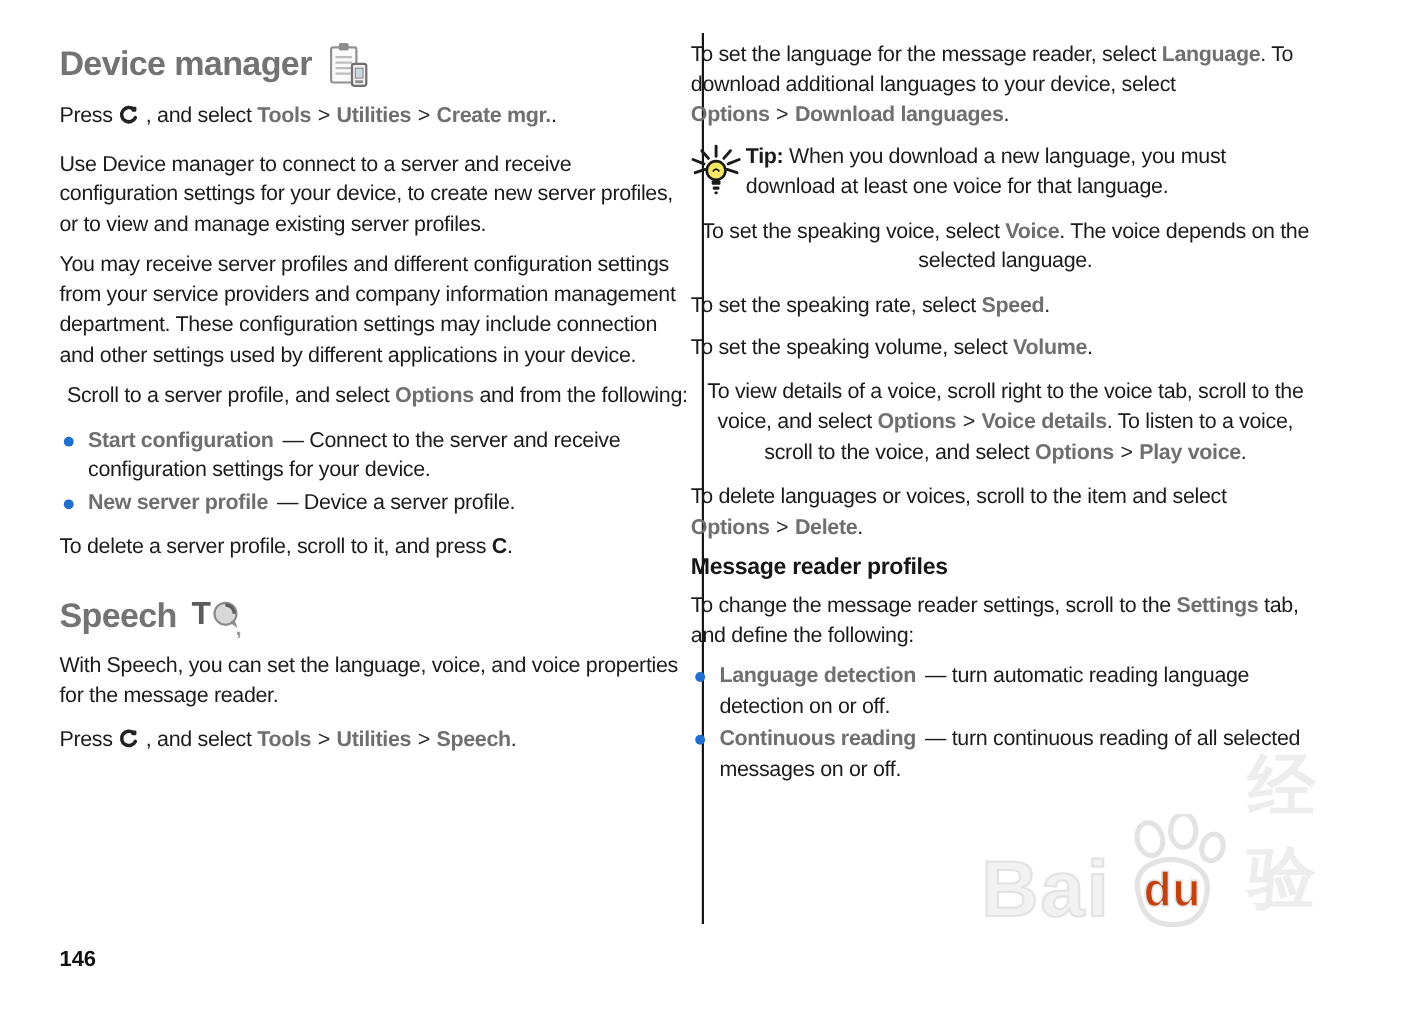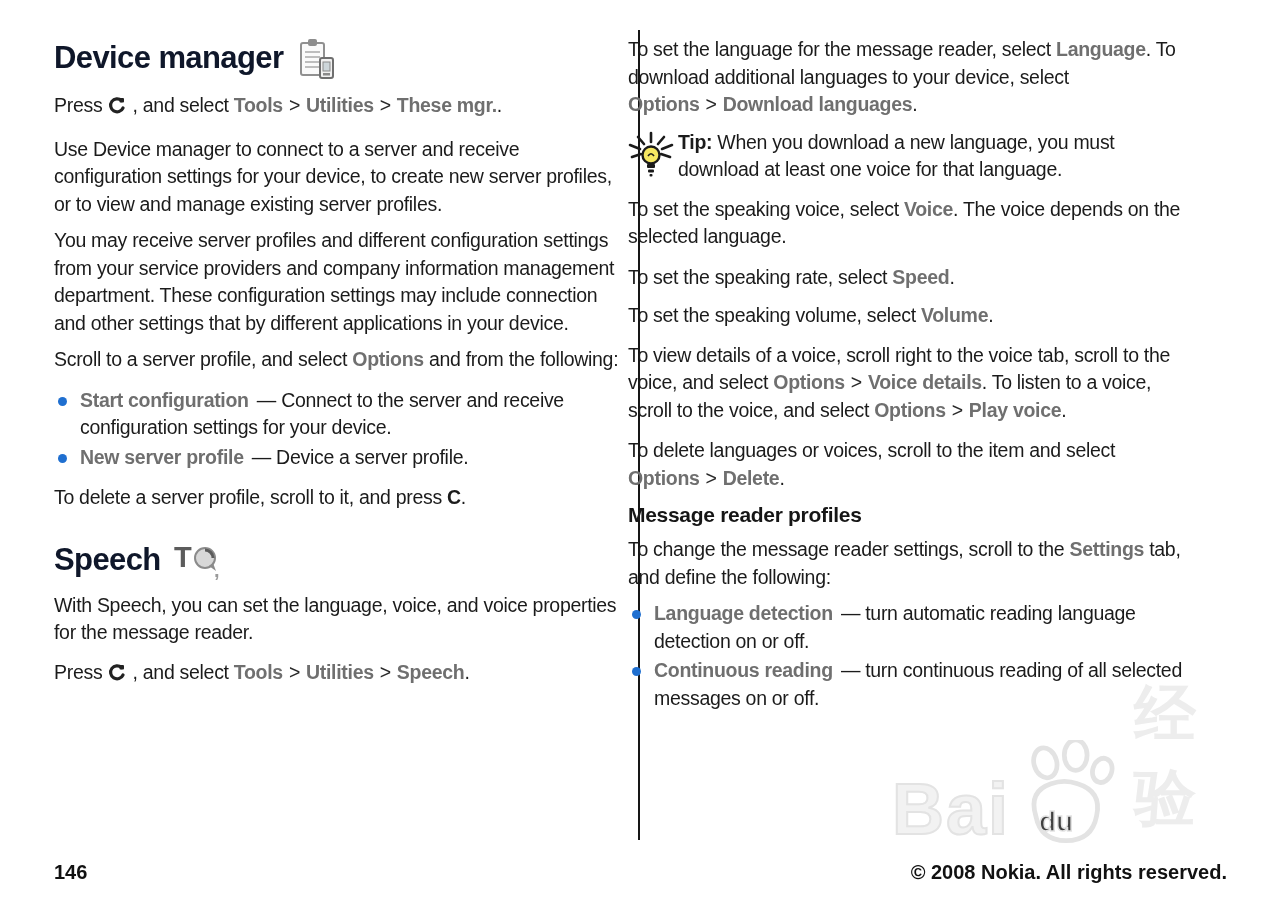--- a/index.html
+++ b/index.html
@@ -10,28 +10,28 @@
   }
   .col { position:absolute; top:36px; }
   .col-left  { left:54px;  width:578px; }
   .col-right { left:628px; width:572px; }
   .divider { position:absolute; left:638px; top:30px; width:2px; height:810px; background:#161616; }
 
   .body { font-size:19.5px; line-height:27.5px; margin:0 0 11px; letter-spacing:-0.3px; color:#1b1b1b; }
   .mb9  { margin-bottom:9px; }
   .mb10 { margin-bottom:10px; }
   .mb12 { margin-bottom:12px; }
-  .mb13 { margin-bottom:13px; }
+  .mb13 { margin-bottom:13px;text-align:center; }
 
   .ui   { color:#6f6f6f; font-weight:bold; }
   .sep  { padding:0 6px; color:#2a2a2a; }
   .bold { font-weight:bold; }
 
   h1.doc-h1 {
-    font-size:31px; font-weight:bold; letter-spacing:-0.6px; color:#0f172a;
+    font-size:31px; font-weight:bold; letter-spacing:-0.6px; color:#737373;
     margin:0 0 12px; display:flex; align-items:center; gap:13px; line-height:40px;
   }
   h1.mt { margin-top:28px; }
   h2.doc-h2 { font-size:21px; font-weight:bold; letter-spacing:-0.3px; color:#161616; margin:0 0 9px; line-height:24px; }
 
   .bullets { list-style:none; margin:0 0 13px; padding:0; }
   .bullets li { display:flex; margin:0 0 2px; }
   .dot { width:9px; height:9px; border-radius:50%; background:#1f6fd0; margin:10px 13px 0 4px; flex:none; }
   .li-text { flex:1; }
   .li-text .ui { padding-right:3px; }
@@ -45,22 +45,22 @@
 
   .watermark { position:absolute; left:892px; top:740px; width:345px; font-weight:bold; z-index:1; }
   .wm-row { position:relative; height:112px; }
   .wm-bai {
     position:absolute; left:0; bottom:8px; font-size:72px; line-height:70px;
     color:#f2f2f2; -webkit-text-stroke:2px #e3e3e3; letter-spacing:2px;
   }
   .wm-paw { position:absolute; left:122px; top:0; }
   .wm-paw svg { display:block; }
   .wm-du {
-    position:absolute; left:147px; bottom:14px; font-size:28px;
-    color:#404040; -webkit-text-stroke:1.5px #e3e3e3;
+    position:absolute; left:147px; bottom:14px; font-size:44px;
+    color:#c2410c;font-family:Liberation Mono, monospace; -webkit-text-stroke:1.5px #e3e3e3;
   }
   .wm-zh {
     position:absolute; left:242px; bottom:12px; font-size:62px;
     color:#ededed; letter-spacing:4px;
   }
   .wm-url {
     margin-top:-8px; font-size:39px; letter-spacing:1px;
     color:#f2f2f2; -webkit-text-stroke:1.5px #e5e5e5;
   }
 
@@ -88,29 +88,29 @@
           <rect x="27" y="26" width="7" height="9" fill="#cdd6da" stroke="#8a8a8a" stroke-width="1"></rect>
           <rect x="27" y="37" width="7" height="2.5" fill="#8a8a8a"></rect>
         </svg>
       </span>
     </h1>
 
     <p class="body mb12">
       <span>Press </span><span class="icon-inline"><svg width="18" height="20" viewBox="0 0 18 20">
             <path d="M13.5 4.5 A6.5 6.5 0 1 0 15 12" fill="none" stroke="#222" stroke-width="3.2" stroke-linecap="round"></path>
             <rect x="11.5" y="2" width="4.5" height="4.5" rx="1" fill="#222"></rect>
-          </svg></span><span> , and select </span><span class="ui">Tools</span><span class="sep">&gt;</span><span class="ui">Utilities</span><span class="sep">&gt;</span><span class="ui">These mgr.</span><span>.</span>
+          </svg></span><span> , and select </span><span class="ui">Tools</span><span class="sep">&gt;</span><span class="ui">Utilities</span><span class="sep">&gt;</span><span class="ui">Create mgr.</span><span>.</span>
     </p>
 
     <p class="body mb9">
       <span>Use Device manager to connect to a server and receive configuration settings for your device, to create new server profiles, or to view and manage existing server profiles.</span>
     </p>
 
     <p class="body mb9">
-      <span>You may receive server profiles and different configuration settings from your service providers and company information management department. These configuration settings may include connection and other settings that by different applications in your device.</span>
+      <span>You may receive server profiles and different configuration settings from your service providers and company information management department. These configuration settings may include connection and other settings used by different applications in your device.</span>
     </p>
 
     <p class="body mb13">
       <span>Scroll to a server profile, and select </span><span class="ui">Options</span><span> and from the following:</span>
     </p>
 
     <ul class="bullets body">
       <li>
         <span class="dot"></span>
         <span class="li-text"><span class="ui">Start configuration</span><span> — Connect to the server and receive configuration settings for your device.</span></span>
@@ -234,15 +234,14 @@
             <path d="M20 80 q-8 -26 16 -34 q14 -5 28 0 q26 8 20 34 q-5 26 -32 26 q-27 0 -32 -26 z"></path>
           </g>
         </svg>
       </span>
       <span class="wm-du">du</span>
       <span class="wm-zh">经验</span>
     </div>
   </div>
 
   <div class="page-number">146</div>
-  <div class="copyright">© 2008 Nokia. All rights reserved.</div>
 
 </div>
 
 </body></html>

